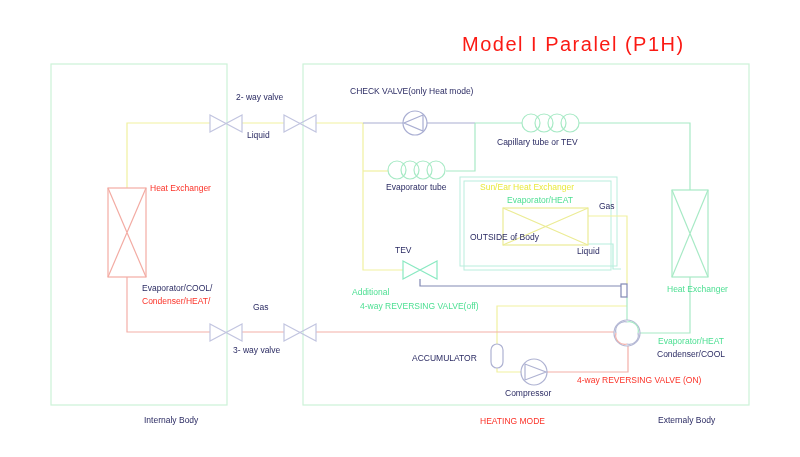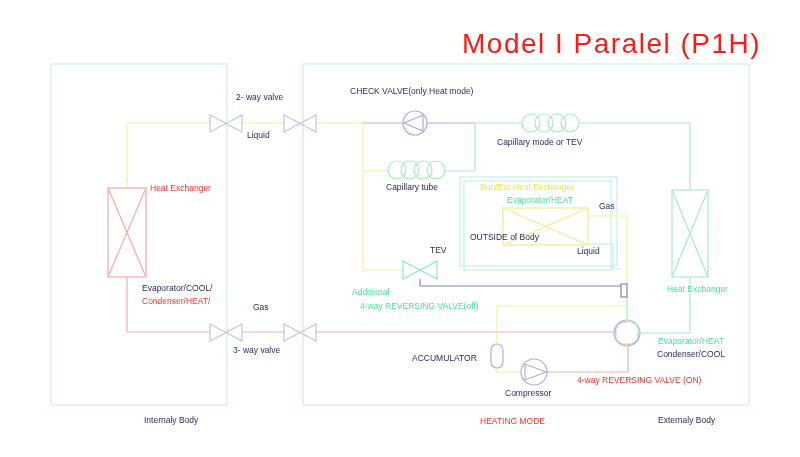--- a/index.html
+++ b/index.html
@@ -9,21 +9,21 @@
   }
   #wires{position:absolute;left:0;top:0;}
   .lbl{
     position:absolute;font-size:8.5px;line-height:10px;
     color:#2b2b63;white-space:nowrap;
   }
   .red{color:#fb3228;}
   .green{color:#4cdf92;}
   .yellow{color:#e9e93e;}
   .title{
-    font-size:28px;line-height:24px;letter-spacing:1.5px;color:#fb1a14;
+    font-size:20px;line-height:24px;letter-spacing:1.5px;color:#fb1a14;
   }
 </style>
 </head>
 <body>
 
 <div id="canvas">
 
   <svg id="wires" width="800" height="457" viewBox="0 0 800 457">
 
     <g fill="none" stroke="#ccf2d8" stroke-width="1.2">
@@ -151,35 +151,35 @@
   <div class="lbl" style="left:142px;top:283px">Evaporator/COOL/</div>
 
   <div class="lbl red" style="left:142px;top:296px">Condenser/HEAT/</div>
 
   <div class="lbl" style="left:253px;top:302px">Gas</div>
 
   <div class="lbl" style="left:233px;top:345px">3- way valve</div>
 
   <div class="lbl" style="left:144px;top:415px">Internaly Body</div>
 
-  <div class="lbl" style="left:386px;top:182px">Capillary tube</div>
+  <div class="lbl" style="left:386px;top:182px">Evaporator tube</div>
 
-  <div class="lbl" style="left:497px;top:137px">Capillary mode or TEV</div>
+  <div class="lbl" style="left:497px;top:137px">Capillary tube or TEV</div>
 
   <div class="lbl yellow" style="left:480px;top:182px">Sun/Ear Heat Exchanger</div>
 
   <div class="lbl green" style="left:507px;top:195px">Evaporator/HEAT</div>
 
   <div class="lbl" style="left:599px;top:201px">Gas</div>
 
   <div class="lbl" style="left:470px;top:232px">OUTSIDE of Body</div>
 
   <div class="lbl" style="left:577px;top:246px">Liquid</div>
 
-  <div class="lbl" style="left:430px;top:245px">TEV</div>
+  <div class="lbl" style="left:395px;top:245px">TEV</div>
 
   <div class="lbl green" style="left:352px;top:287px">Additional</div>
 
   <div class="lbl green" style="left:360px;top:301px">4-way REVERSING VALVE(off)</div>
 
   <div class="lbl" style="left:412px;top:353px">ACCUMULATOR</div>
 
   <div class="lbl" style="left:505px;top:388px">Compressor</div>
 
   <div class="lbl red" style="left:577px;top:375px">4-way REVERSING VALVE (ON)</div>

